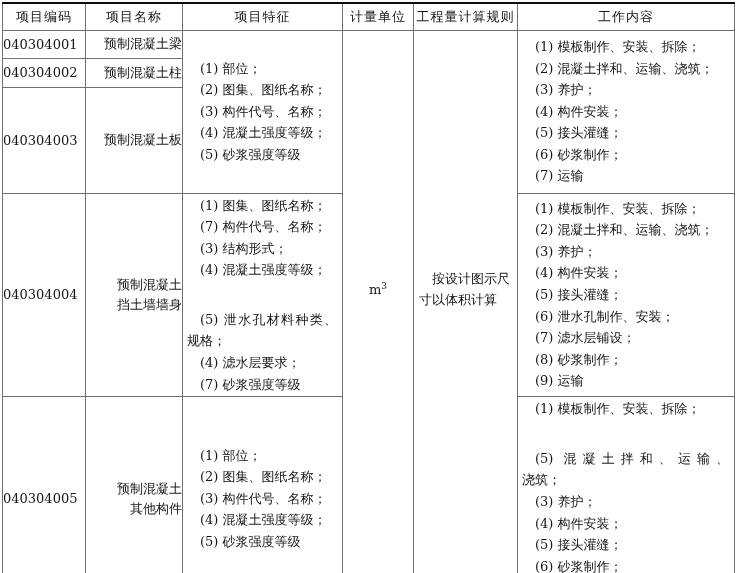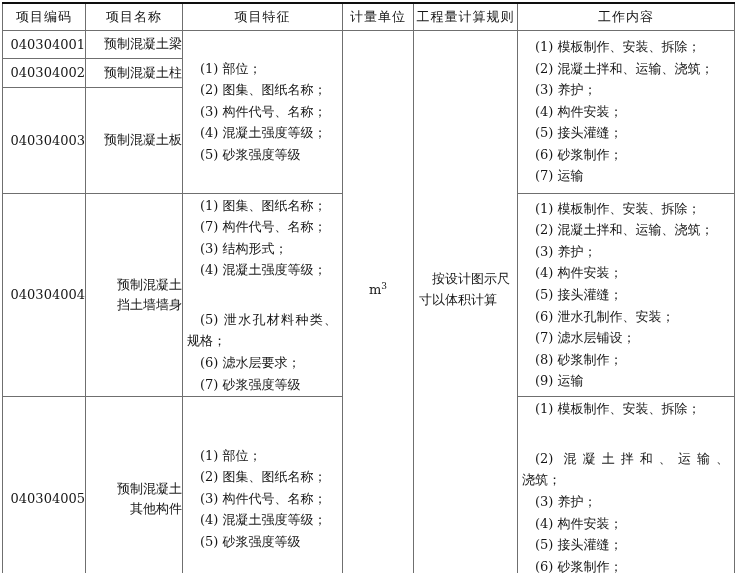--- a/index.html
+++ b/index.html
@@ -14,21 +14,21 @@
     border-bottom:3px solid #0e0e0e;
   }
   th,td{border:1px solid #6f6f6f;padding:0;vertical-align:middle;overflow:hidden;background:#fff;}
   thead tr{height:27px;margin-left:19px;}
   th{font-weight:normal;text-align:center;letter-spacing:1px;}
   .rh1{height:28px;}
   .rh2{height:29px;}
   .rh3{height:106px;}
   .rh4{height:197px;}
   .rh5{height:180px;}
-  .center{text-align:right;}
+  .center{text-align:left;}
   .line{margin:0;line-height:21.6px;text-indent:13px;}
   .cont{text-indent:0;}
   .spread{text-align:justify;text-align-last:justify;margin-top:28px;}
   .list{padding:1px 5px 1px 4px;text-align:left;}
   .namecell .line{text-indent:0;line-height:20px;text-align:right;}
   .unitcell{text-align:center;padding-bottom:52px;}
   .rulecell{padding:0 5px 52px 5px;text-align:left;}
   sup{font-size:9px;line-height:0;}
 </style>
 </head>
@@ -102,21 +102,21 @@
             <p class="line">预制混凝土</p>
             <p class="line">挡土墙墙身</p>
           </td>
         <td class="list">
             <p class="line">(1) 图集、图纸名称；</p>
             <p class="line">(7) 构件代号、名称；</p>
             <p class="line">(3) 结构形式；</p>
             <p class="line">(4) 混凝土强度等级；</p>
             <p class="line spread">(5) 泄水孔材料种类、</p>
             <p class="line cont">规格；</p>
-            <p class="line">(6) 滤水层要求；</p>
+            <p class="line">(4) 滤水层要求；</p>
             <p class="line">(7) 砂浆强度等级</p>
           </td>
         <td class="list">
             <p class="line">(1) 模板制作、安装、拆除；</p>
             <p class="line">(2) 混凝土拌和、运输、浇筑；</p>
             <p class="line">(3) 养护；</p>
             <p class="line">(4) 构件安装；</p>
             <p class="line">(5) 接头灌缝；</p>
             <p class="line">(6) 泄水孔制作、安装；</p>
             <p class="line">(7) 滤水层铺设；</p>
@@ -132,21 +132,21 @@
           </td>
         <td class="list">
             <p class="line">(1) 部位；</p>
             <p class="line">(2) 图集、图纸名称；</p>
             <p class="line">(3) 构件代号、名称；</p>
             <p class="line">(4) 混凝土强度等级；</p>
             <p class="line">(5) 砂浆强度等级</p>
           </td>
         <td class="list">
             <p class="line">(1) 模板制作、安装、拆除；</p>
-            <p class="line spread">(2) 混凝土拌和、运输、</p>
+            <p class="line spread">(5) 混凝土拌和、运输、</p>
             <p class="line cont">浇筑；</p>
             <p class="line">(3) 养护；</p>
             <p class="line">(4) 构件安装；</p>
             <p class="line">(5) 接头灌缝；</p>
             <p class="line">(6) 砂浆制作；</p>
             <p class="line">(7) 运输</p>
           </td>
       </tr>
     </tbody>
   </table>

